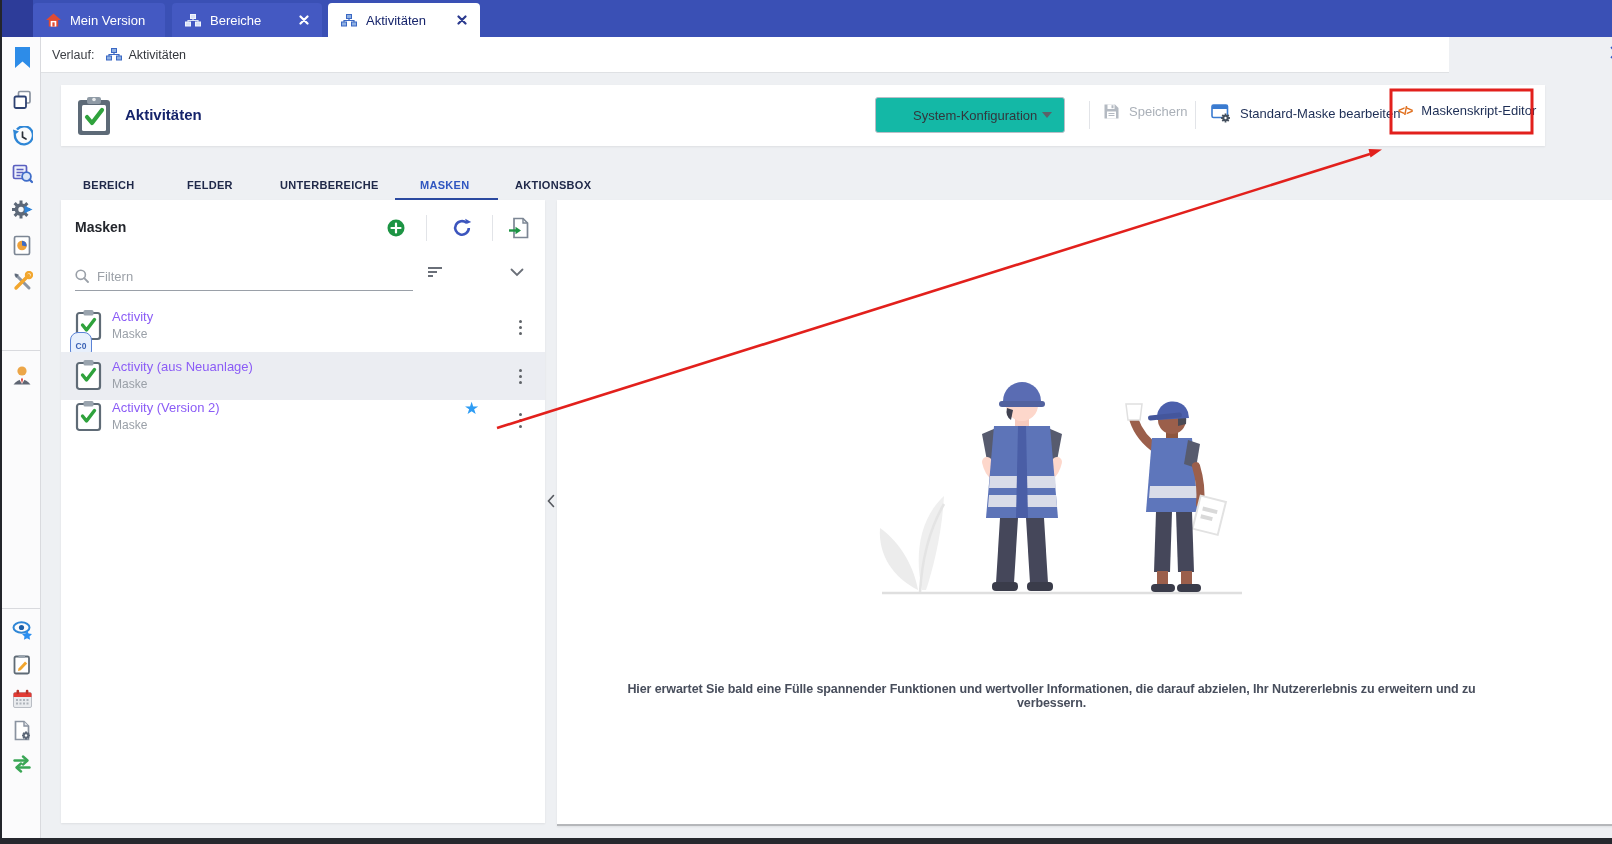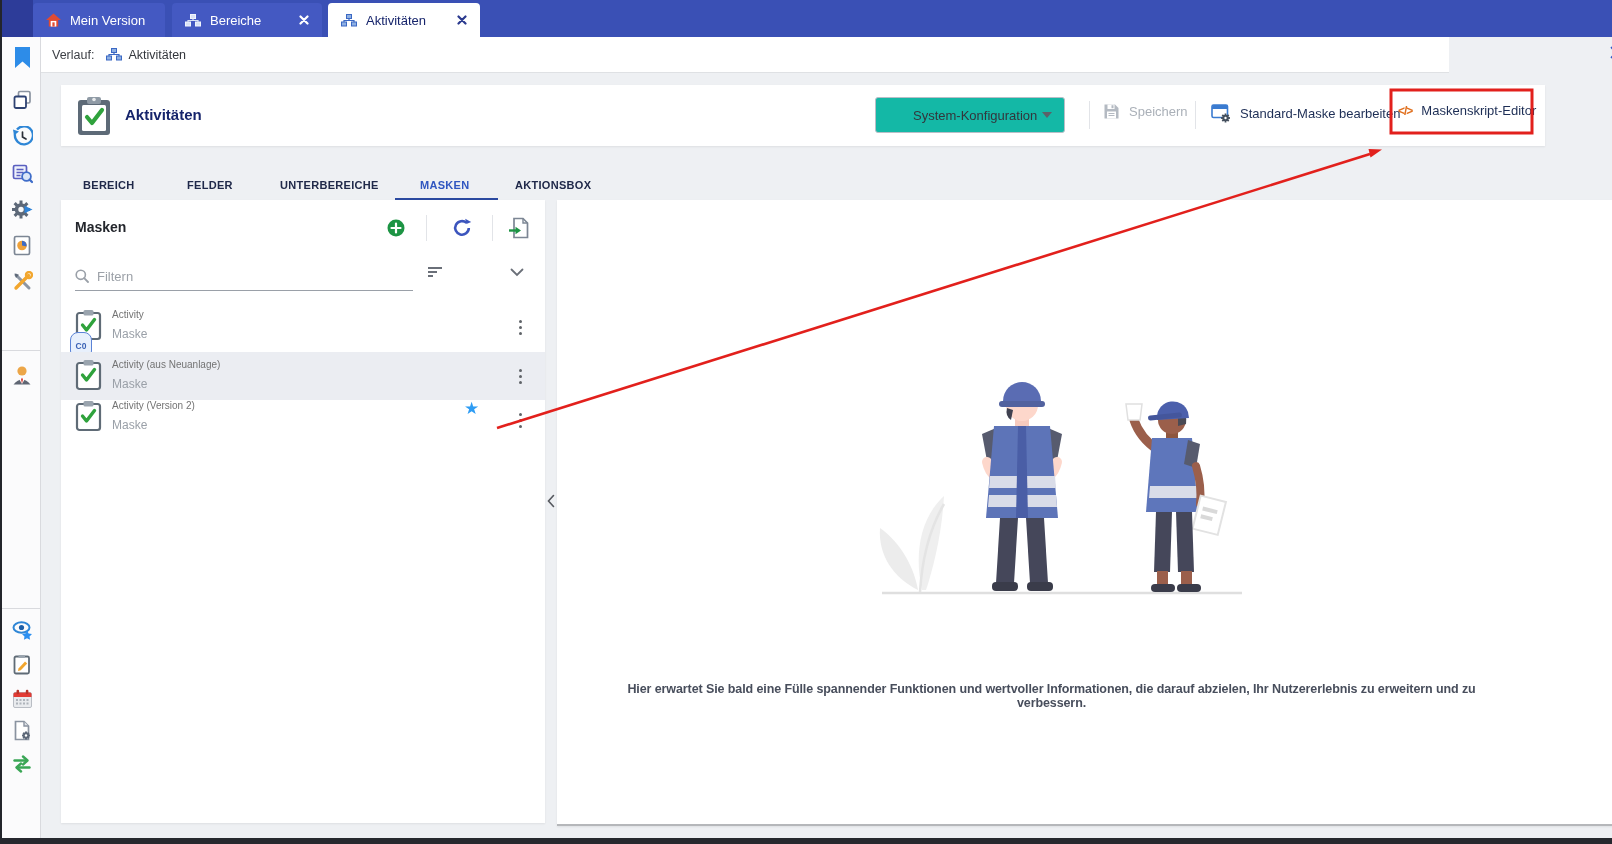--- a/index.html
+++ b/index.html
@@ -67,21 +67,21 @@
                 box-shadow:0 1px 2px rgba(0,0,0,.07);}
   .masken-title{position:absolute;left:14px;top:19px;font-size:14px;font-weight:bold;color:#23262c;}
   .mp-tool{position:absolute;top:16px;width:24px;height:24px;display:flex;align-items:center;justify-content:center;}
   .mp-div{position:absolute;top:15px;width:1px;height:26px;background:#e2e4e8;}
   .filter-wrap{position:absolute;left:14px;top:62px;width:338px;border-bottom:1px solid #9aa0a8;height:28px;display:flex;align-items:center;}
   .filter-input{border:none;outline:none;flex:1;font-size:13px;color:#33363c;font-family:"Liberation Sans",sans-serif;background:transparent;margin-left:6px;}
   .filter-input::placeholder{color:#9ca1a8;}
   .mask-row{position:absolute;left:0;width:484px;height:51px;}
   .mask-row.selected{background:#ebedf2;}
   .mr-icon{position:absolute;left:14px;top:8px;}
-  .mr-title{position:absolute;left:51px;top:8px;font-size:10px;color:#737373;}
+  .mr-title{position:absolute;left:51px;top:8px;font-size:13px;color:#8b5cf6;}
   .mr-sub{position:absolute;left:51px;top:26px;font-size:12px;color:#9aa0a8;}
   .mr-badge{position:absolute;left:9px;top:31px;min-width:22px;height:27px;border:1.4px solid #5b83d6;border-radius:8px;
             background:#e8f0fc;color:#3b62b5;font-size:8.5px;font-weight:bold;display:flex;align-items:center;justify-content:center;box-sizing:border-box;}
   .mr-star{position:absolute;left:403px;top:6px;font-size:17px;color:#2d9cf4;}
   .kebab{position:absolute;left:451px;top:14px;width:16px;height:24px;display:flex;flex-direction:column;align-items:center;justify-content:center;gap:3px;}
   .kebab i{width:3px;height:3px;border-radius:50%;background:#5f6368;display:block;}
 
   
   .collapse-handle{position:absolute;left:545px;top:486px;width:12px;height:30px;display:flex;align-items:center;justify-content:center;color:#55585e;}
 

